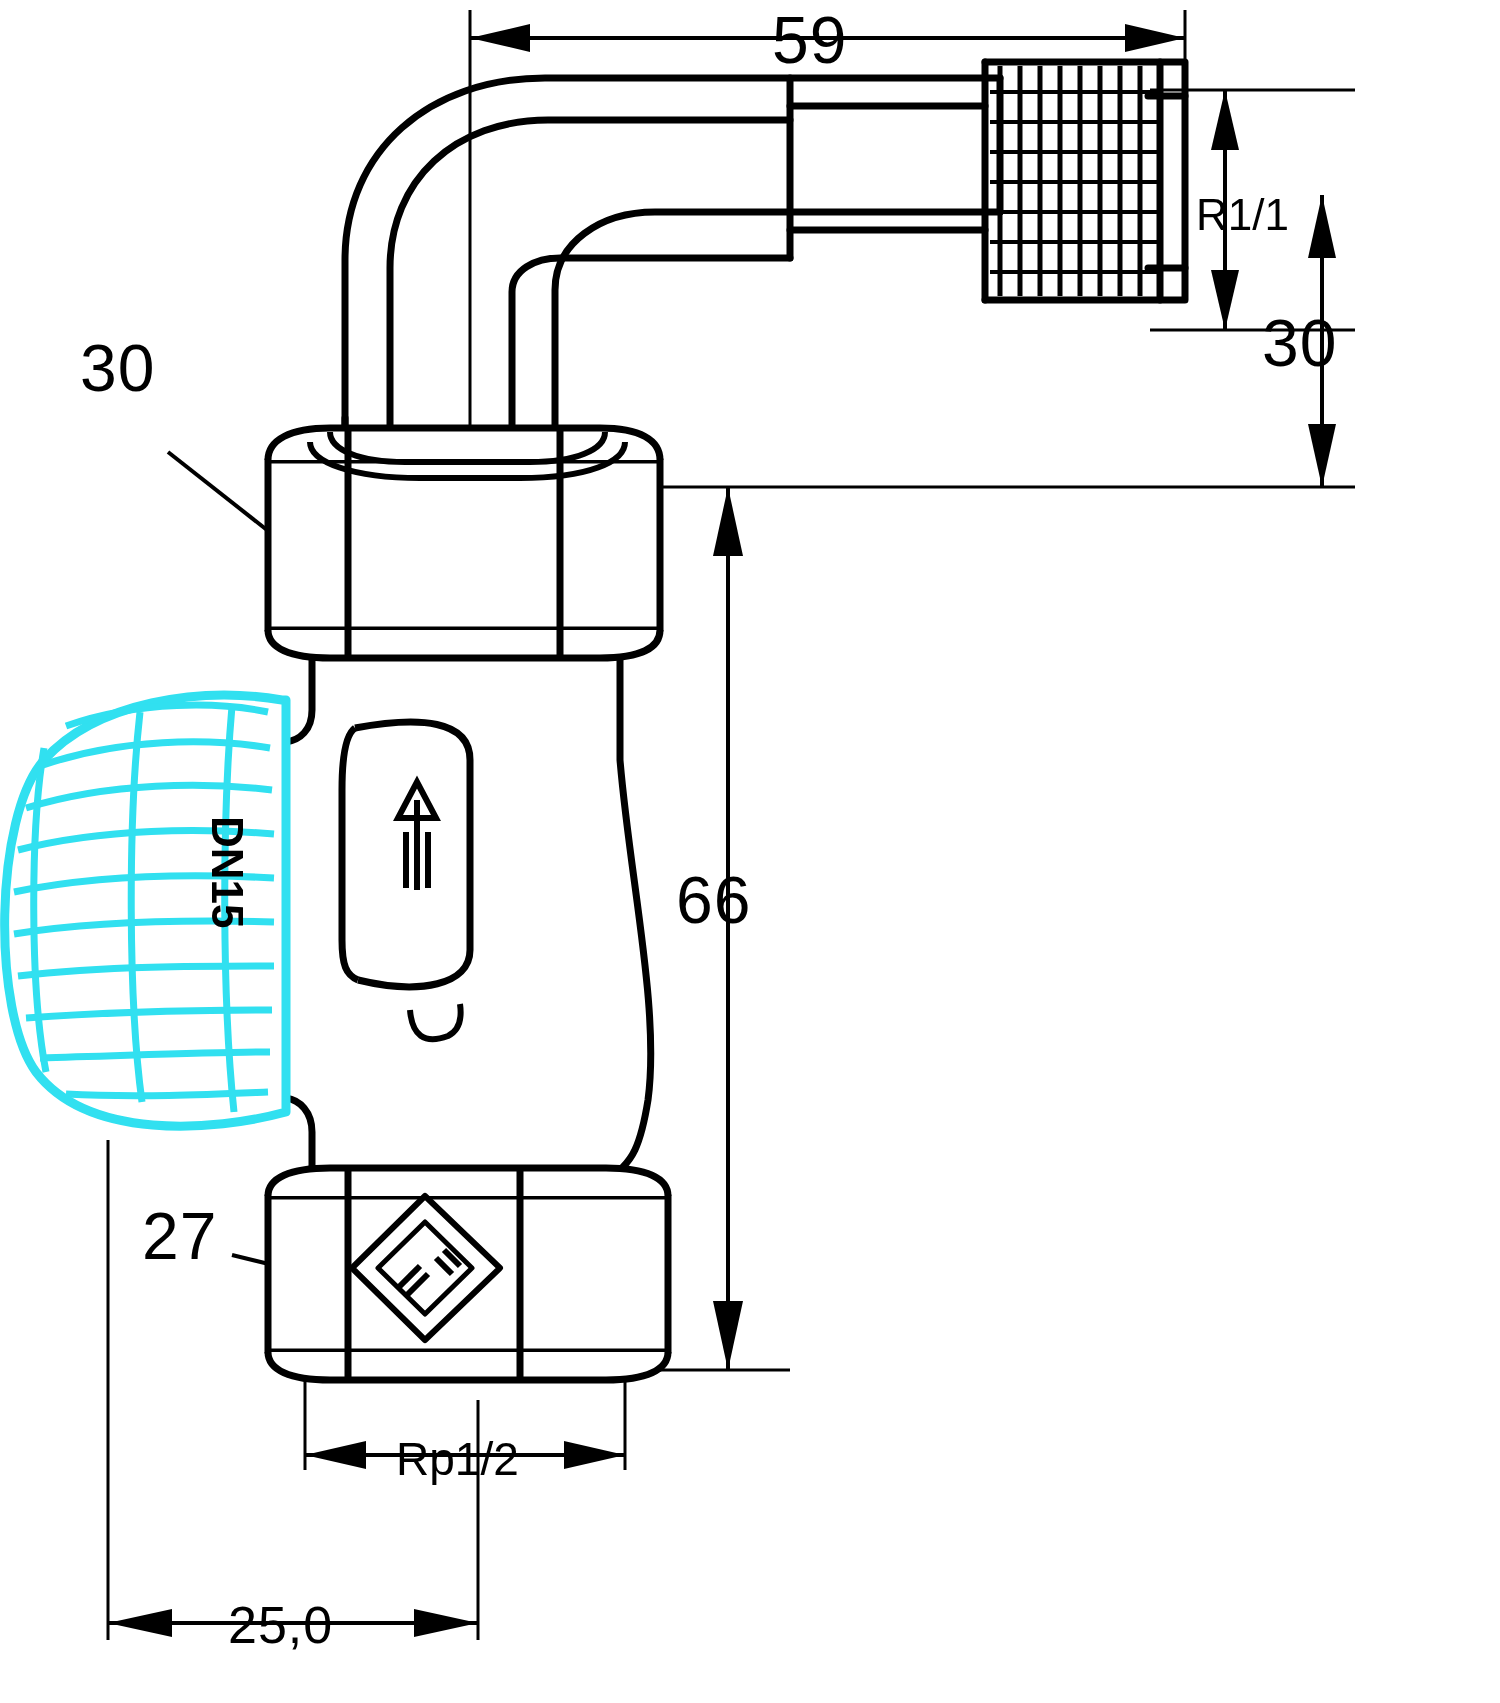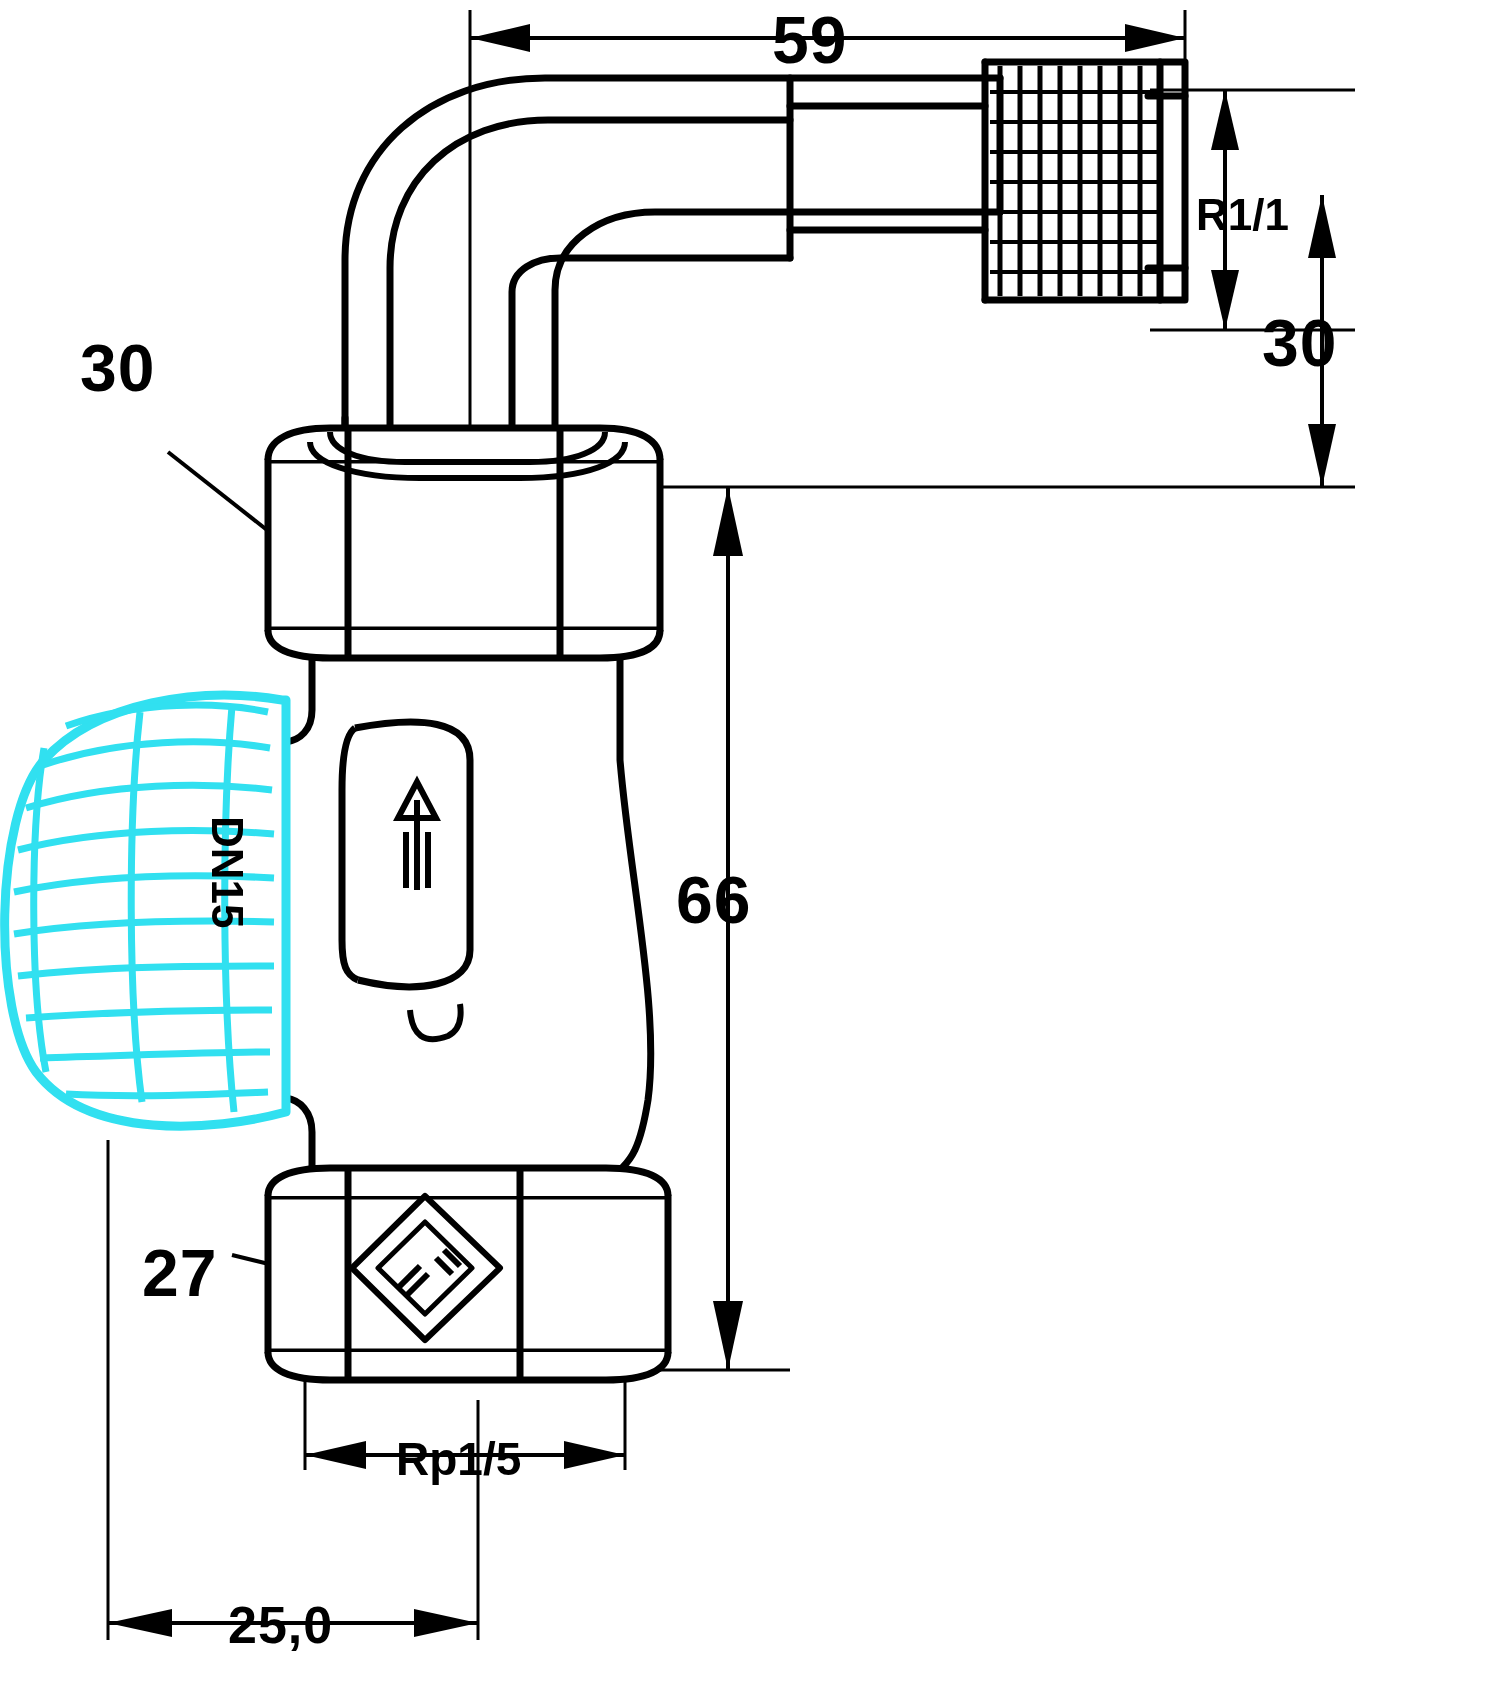--- a/index.html
+++ b/index.html
@@ -18,31 +18,31 @@
   #drawing {
     position: absolute;
     left: 0;
     top: 0;
     width: 1500px;
     height: 1703px;
   }
   .dim-label {
     position: absolute;
     font-family: "Liberation Sans", sans-serif;
-    font-weight: bold;
+    font-weight: normal;
     color: #000000;
     white-space: nowrap;
     user-select: none;
   }
   .lbl-59   { left: 772px;  top: 2px;    font-size: 66px; letter-spacing: 1px; }
   .lbl-30a  { left: 80px;   top: 330px;  font-size: 66px; letter-spacing: 1px; }
   .lbl-30b  { left: 1262px; top: 305px;  font-size: 66px; letter-spacing: 1px; }
   .lbl-r12  { left: 1196px; top: 190px;  font-size: 44px; }
   .lbl-66   { left: 676px;  top: 862px;  font-size: 66px; letter-spacing: 1px; }
-  .lbl-27   { left: 142px;  top: 1198px; font-size: 66px; letter-spacing: 1px; margin-top: 37px; }
+  .lbl-27   { left: 142px;  top: 1198px; font-size: 66px; letter-spacing: 1px; }
   .lbl-rp12 { left: 396px;  top: 1432px; font-size: 46px; }
   .lbl-215  { left: 228px;  top: 1595px; font-size: 52px; letter-spacing: 1px; }
   .lbl-dn15 {
     left: 252px; top: 816px; font-size: 44px; font-weight: bold;
     transform: rotate(90deg); transform-origin: left top;
   }
 </style>
 </head>
 <body>
 
@@ -226,17 +226,17 @@
     </g>
 
   </svg>
 
   <div class="dim-label lbl-59">59</div>
   <div class="dim-label lbl-30a">30</div>
   <div class="dim-label lbl-30b">30</div>
   <div class="dim-label lbl-r12">R1/1</div>
   <div class="dim-label lbl-66">66</div>
   <div class="dim-label lbl-27">27</div>
-  <div class="dim-label lbl-rp12">Rp1/5</div>
+  <div class="dim-label lbl-rp12">Rp1/2</div>
   <div class="dim-label lbl-215">25,0</div>
   <div class="dim-label lbl-dn15">DN15</div>
 
 </div>
 
 </body></html>

